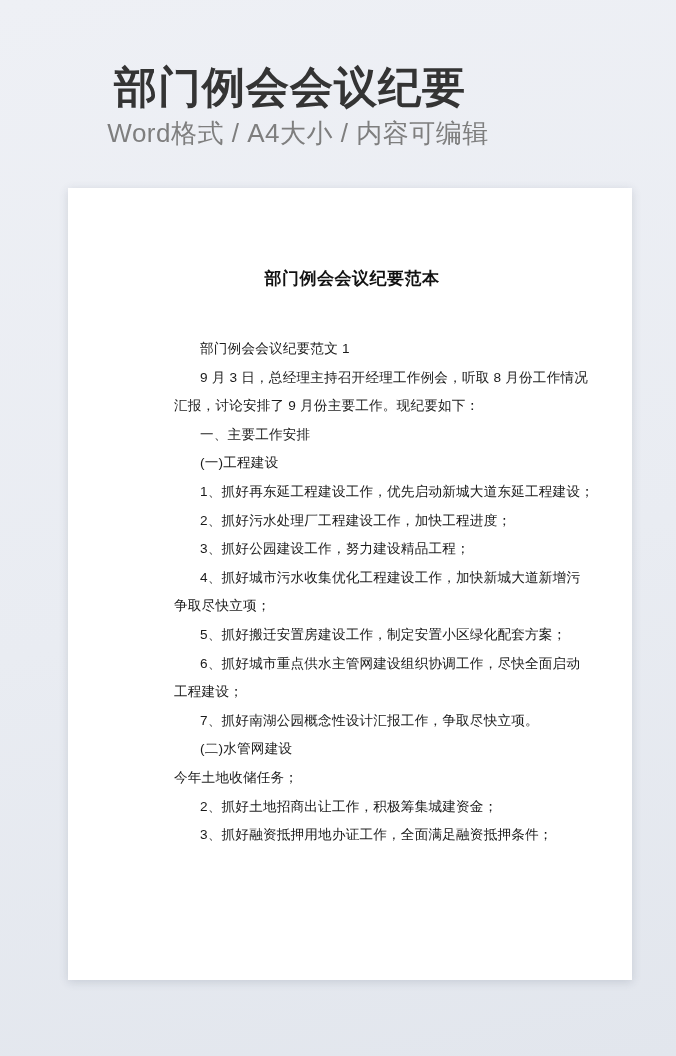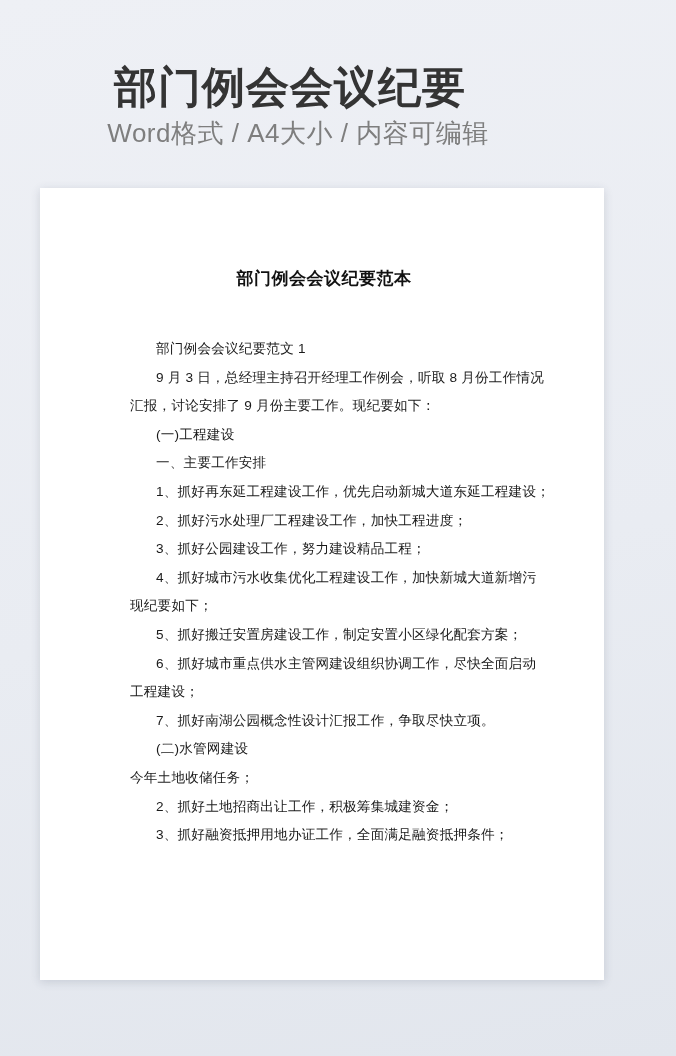--- a/index.html
+++ b/index.html
@@ -16,30 +16,30 @@
   .banner-title{
     margin:63px 0 0;font-size:43px;line-height:1.12;font-weight:900;
     color:#343434;letter-spacing:1px;
   }
   .banner-subtitle{
     margin-top:8px;font-size:26px;line-height:1.1;color:#7e7e7e;letter-spacing:0.5px;padding-left:16px;
   }
 
   
   .doc-page{
-    position:absolute;left:40px;top:188px;width:564px;height:792px;
+    position:absolute;left:68px;top:188px;width:564px;height:792px;
     box-sizing:border-box;background:#ffffff;
     box-shadow:0 2px 9px rgba(45,55,80,0.16);
     padding:80px 86px 0 90px;overflow:hidden;
   }
   .doc-title{
     margin:0;font-size:17px;line-height:22px;font-weight:bold;
     color:#111111;text-align:center;letter-spacing:0.5px;
   }
-  .doc-body{margin-top:45px;}
+  .doc-body{margin-top:45px;margin-left:16px;}
   .doc-line{
     font-size:13.6px;line-height:28.6px;color:#1a1a1a;
     white-space:nowrap;letter-spacing:0.2px;
   }
   .doc-line.ind{padding-left:26px;}
 </style>
 </head>
 <body>
 
 <div class="stage">
@@ -48,27 +48,27 @@
     <h1 class="banner-title">部门例会会议纪要</h1>
     <div class="banner-subtitle">Word格式 / A4大小 / 内容可编辑</div>
   </header>
 
   <section class="doc-page">
     <h2 class="doc-title">部门例会会议纪要范本</h2>
     <div class="doc-body" id="doc-body">
         <div class="doc-line ind">部门例会会议纪要范文 1</div>
         <div class="doc-line ind">9 月 3 日，总经理主持召开经理工作例会，听取 8 月份工作情况</div>
         <div class="doc-line">汇报，讨论安排了 9 月份主要工作。现纪要如下：</div>
+        <div class="doc-line ind">一、主要工作安排</div>
         <div class="doc-line ind">(一)工程建设</div>
-        <div class="doc-line ind">一、主要工作安排</div>
         <div class="doc-line ind">1、抓好再东延工程建设工作，优先启动新城大道东延工程建设；</div>
         <div class="doc-line ind">2、抓好污水处理厂工程建设工作，加快工程进度；</div>
         <div class="doc-line ind">3、抓好公园建设工作，努力建设精品工程；</div>
         <div class="doc-line ind">4、抓好城市污水收集优化工程建设工作，加快新城大道新增污</div>
-        <div class="doc-line">现纪要如下；</div>
+        <div class="doc-line">争取尽快立项；</div>
         <div class="doc-line ind">5、抓好搬迁安置房建设工作，制定安置小区绿化配套方案；</div>
         <div class="doc-line ind">6、抓好城市重点供水主管网建设组织协调工作，尽快全面启动</div>
         <div class="doc-line">工程建设；</div>
         <div class="doc-line ind">7、抓好南湖公园概念性设计汇报工作，争取尽快立项。</div>
         <div class="doc-line ind">(二)水管网建设</div>
         <div class="doc-line">今年土地收储任务；</div>
         <div class="doc-line ind">2、抓好土地招商出让工作，积极筹集城建资金；</div>
         <div class="doc-line ind">3、抓好融资抵押用地办证工作，全面满足融资抵押条件；</div>
       </div>
   </section>

